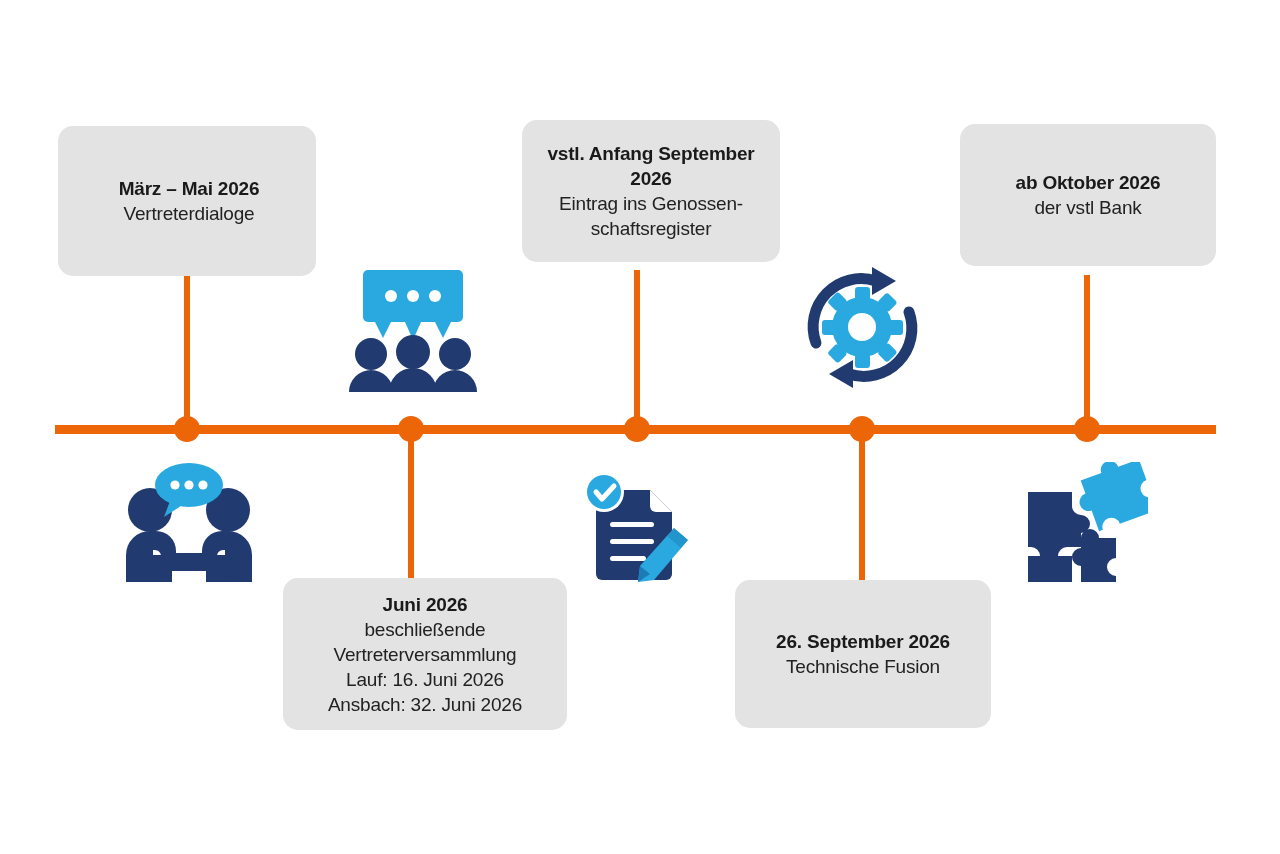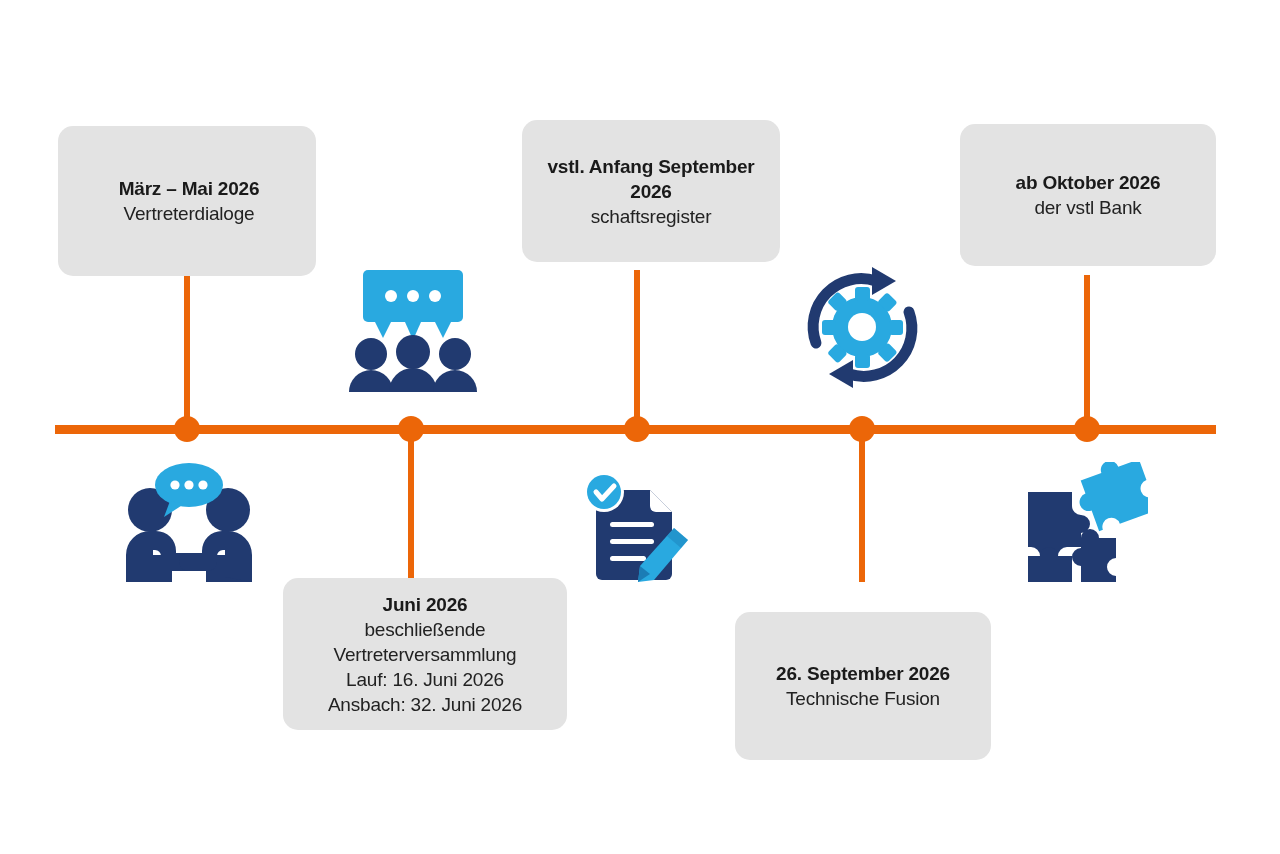--- a/index.html
+++ b/index.html
@@ -139,20 +139,21 @@
       <path d="M6 126 a22 22 0 0 1 44 0 z" fill="#213A70"></path>
       <circle cx="70" cy="86" r="17" fill="#213A70"></circle>
       <path d="M46 126 a24 24 0 0 1 48 0 z" fill="#213A70"></path>
       <circle cx="112" cy="88" r="16" fill="#213A70"></circle>
       <path d="M90 126 a22 22 0 0 1 44 0 z" fill="#213A70"></path>
     </svg>
   </div>
 
   <div class="box" style="left:522px; top:120px; width:258px; height:142px;">
     <div class="ttl" style="max-width:230px;">vstl. Anfang September 2026</div>
+    <div class="sub">Eintrag ins Genossen-</div>
     <div class="sub">schaftsregister</div>
   </div>
   <div class="stem" style="left:637px; top:270px; height:156px;"></div>
   <div class="node" style="left:637px;"></div>
 
   <div class="icon-wrap" style="left:578px; top:466px; width:120px; height:120px;">
     <svg viewBox="0 0 120 120" width="120" height="120" aria-hidden="true">
 
       <path d="M18 24 h54 l22 22 v62 a6 6 0 0 1 -6 6 H24 a6 6 0 0 1 -6 -6 z" fill="#213A70"></path>
       <path d="M72 24 v16 a6 6 0 0 0 6 6 h16 z" fill="#ffffff"></path>
@@ -165,21 +166,21 @@
       <path d="M18 26 l6 7 l12 -13" stroke="#ffffff" stroke-width="5" fill="none" stroke-linecap="round" stroke-linejoin="round"></path>
 
       <path d="M96 62 l14 12 l-34 40 l-16 2 l2 -16 z" fill="#29A9E0"></path>
       <path d="M60 116 l2 -16 l10 8 z" fill="#1B7CB5"></path>
       <path d="M96 62 l14 12 l-7 8 l-14 -12 z" fill="#1B7CB5" opacity="0.45"></path>
     </svg>
   </div>
 
   <div class="stem" style="left:862px; top:432px; height:150px;"></div>
   <div class="node" style="left:862px;"></div>
-  <div class="box" style="left:735px; top:580px; width:256px; height:148px;margin-top:32px;">
+  <div class="box" style="left:735px; top:580px; width:256px; height:148px;">
     <div class="ttl">26. September 2026</div>
     <div class="sub">Technische Fusion</div>
   </div>
 
   <div class="icon-wrap" style="left:800px; top:265px; width:125px; height:125px;">
     <svg viewBox="0 0 125 125" width="125" height="125" aria-hidden="true">
 
       <path d="M16 78 A48 48 0 0 1 76 16" stroke="#213A70" stroke-width="11" fill="none" stroke-linecap="round"></path>
       <path d="M72 2 L96 16 L72 30 Z" fill="#213A70"></path>
       <path d="M109 47 A48 48 0 0 1 49 109" stroke="#213A70" stroke-width="11" fill="none" stroke-linecap="round"></path>

